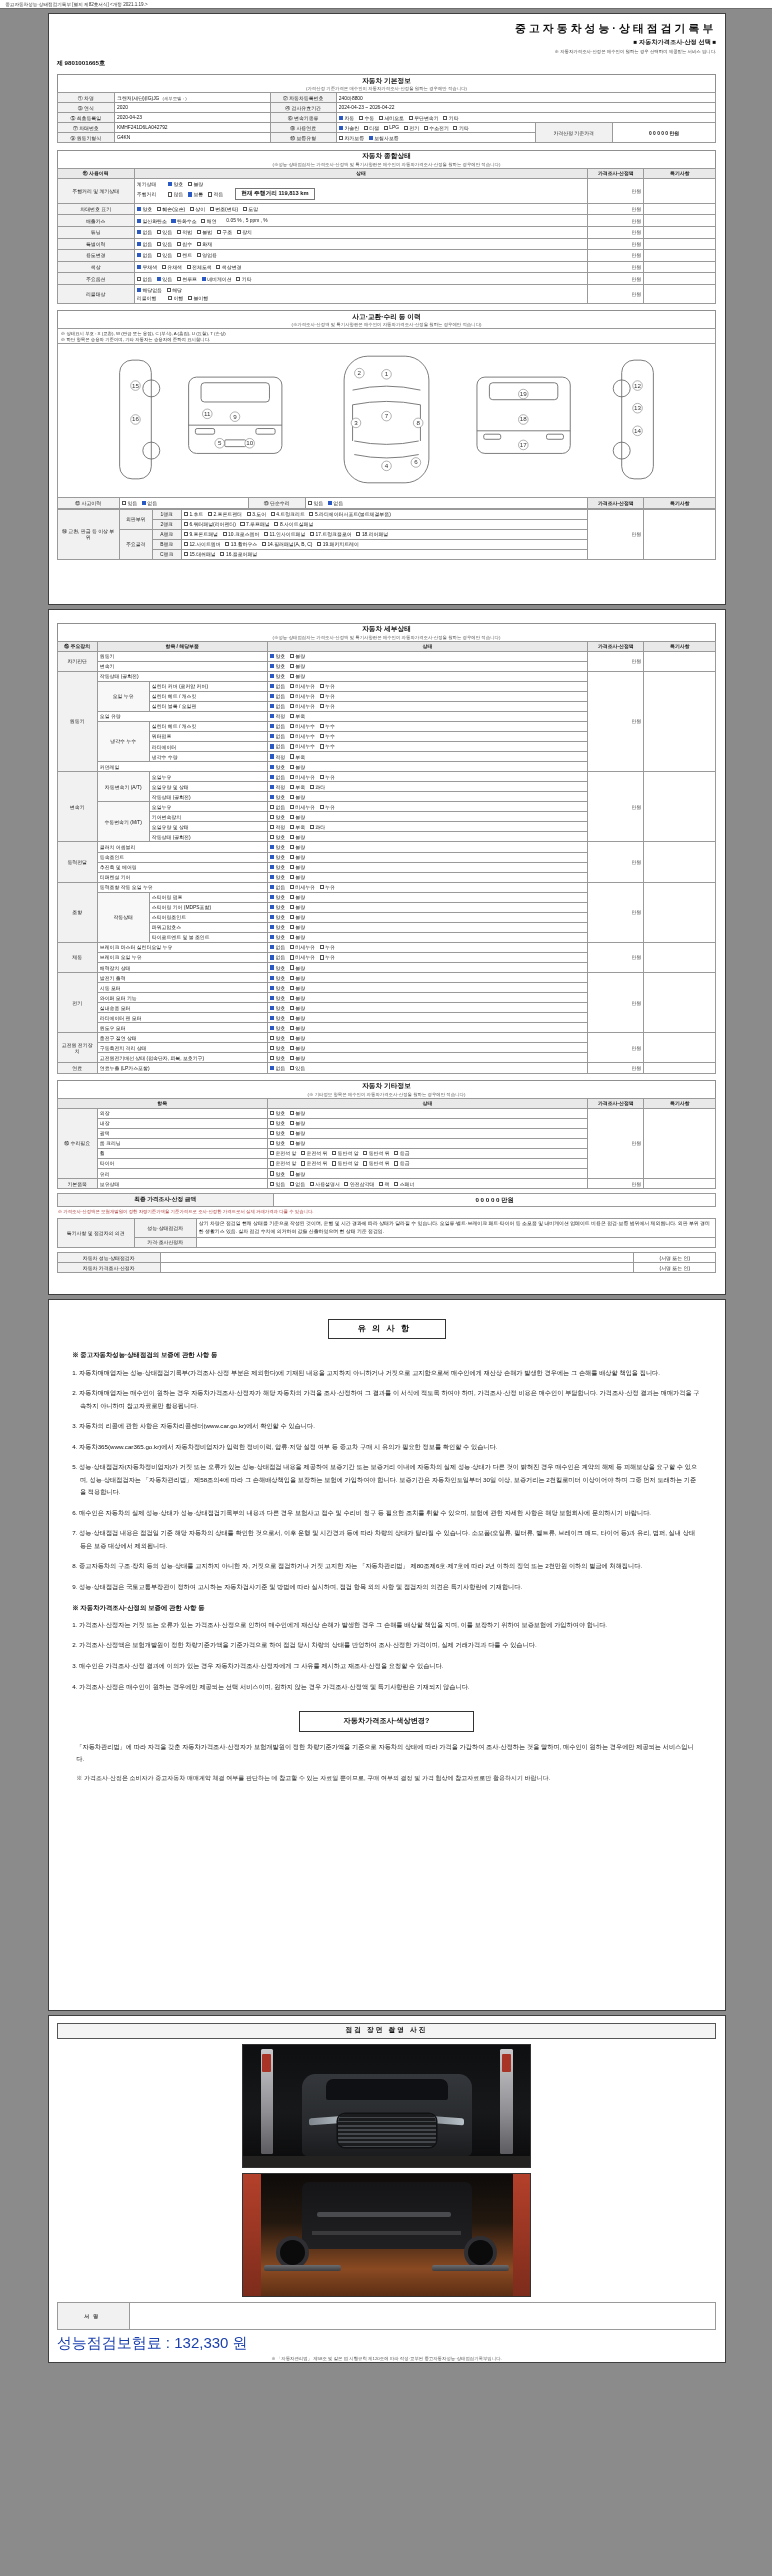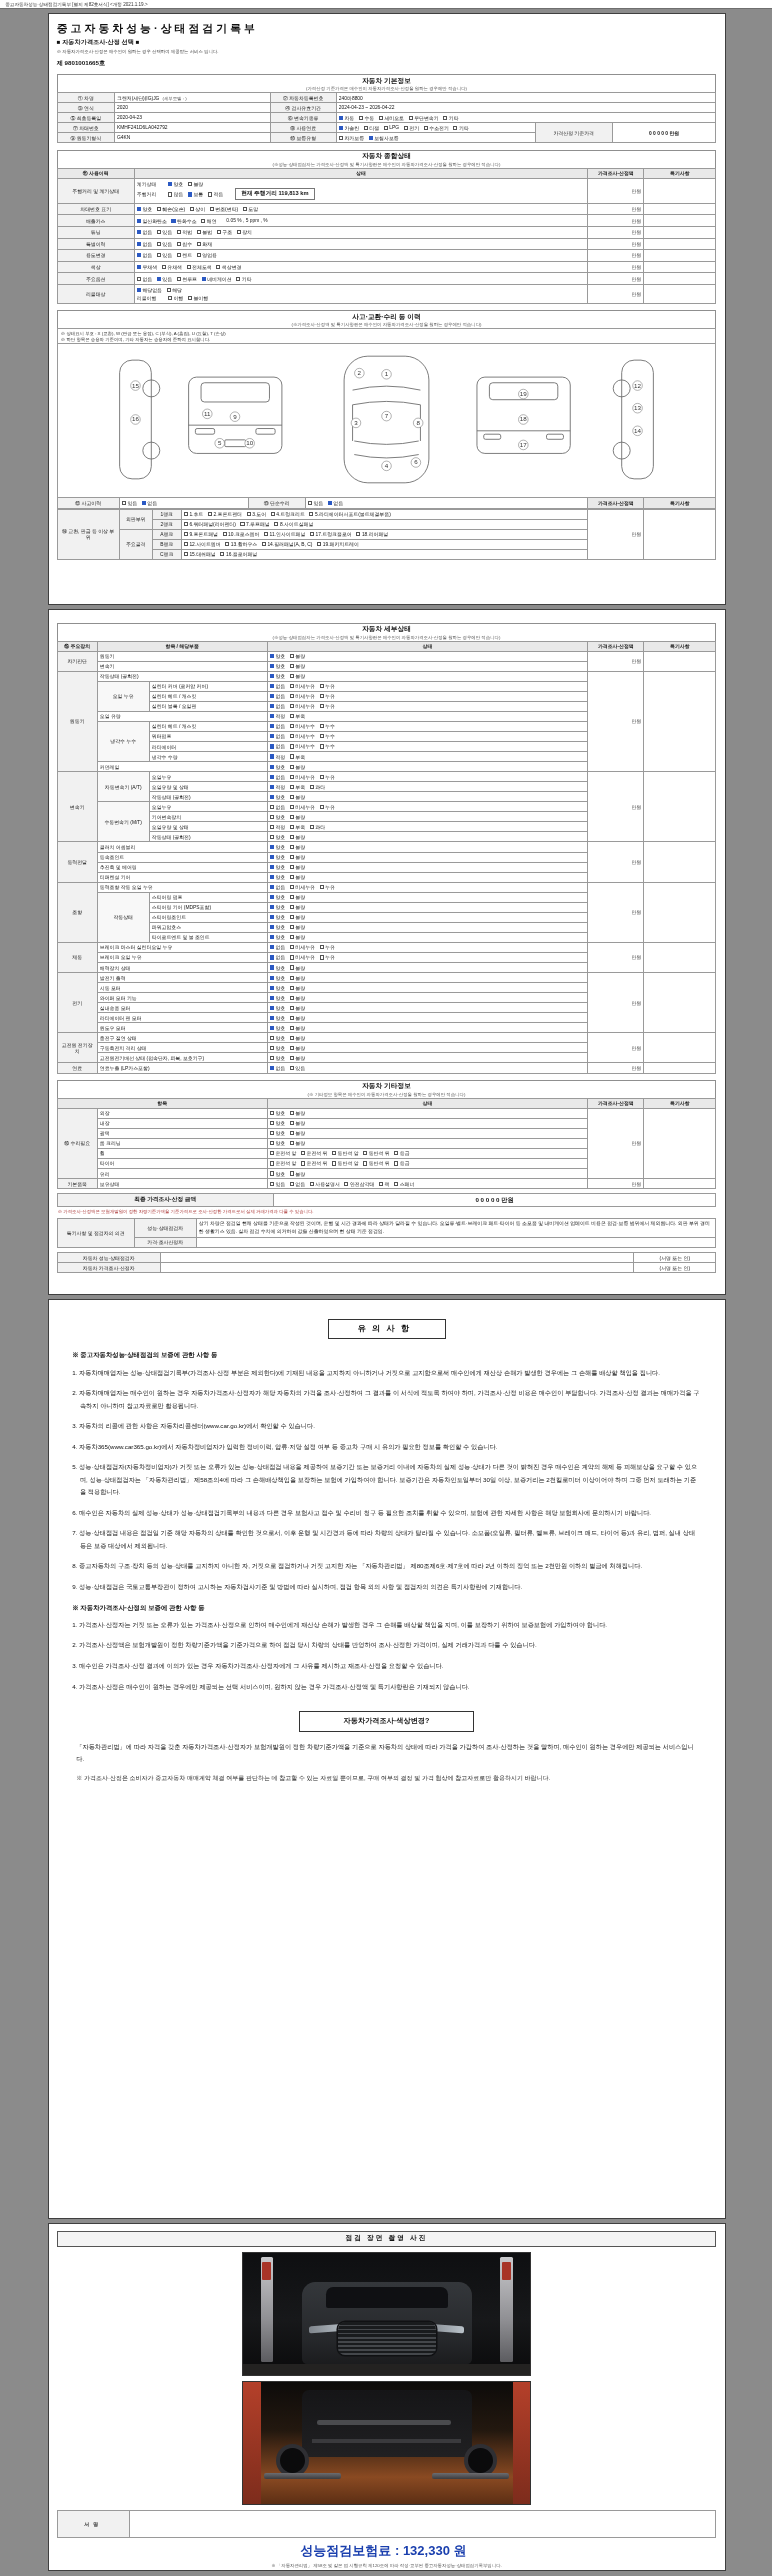--- a/index.html
+++ b/index.html
@@ -1,21 +1,21 @@
 <!DOCTYPE html>
 <html style="font-size:8.2px"><head>
 <meta charset="utf-8">
 <style>
 *{box-sizing:border-box;margin:0;padding:0;}
 html,body{width:773px;}
 body{height:2576px;background:#8b8b8b;font-family:"Liberation Sans",sans-serif;color:#111;overflow:hidden;}
 .topstrip{background:#fff;font-size:4.6px;color:#333;padding:1.5px 5.2px;border-bottom:0.5px solid #6f6f6f;}
 .page{width:678px;margin:4.1px auto 0;background:#fff;border:0.5px solid #3f3f3f;padding:6.2px 8.2px;position:relative;overflow:hidden;}
-.p1{height:592px;}.p2{height:686px;}.p3{height:920px;}.p4{height:348px;}
-.hdr{text-align:left;padding:2.1px 0 1px;}
+.p1{height:592px;}.p2{height:686px;}.p3{height:712px;}.p4{height:348px;}
+.hdr{text-align:right;padding:2.1px 0 1px;}
 .title{font-size:10.8px;font-weight:bold;letter-spacing:3.1px;}
 .subtitle{font-size:6.2px;font-weight:bold;margin-top:2.1px;}
 .hnote{font-size:4.4px;color:#444;margin-top:1.5px;}
 .docno{font-size:6.2px;font-weight:bold;margin:4.1px 0 1px;}
 .sec-head{border:0.5px solid #8f8f8f;border-bottom:none;text-align:center;padding:1.5px 0 1px;margin-top:6.2px;background:#fff;}
 .sec-title{font-size:6.7px;font-weight:bold;display:block;}
 .sec-note{display:block;font-size:4.4px;color:#555;margin-top:0.5px;}
 table.grid{width:100%;border-collapse:collapse;table-layout:fixed;}
 table.grid td,table.grid th{border:0.5px solid #9a9a9a;font-size:4.9px;padding:1.5px 2.1px;vertical-align:middle;word-break:break-all;}
 table.grid th{background:#e9e9e9;font-weight:bold;text-align:center;}
@@ -68,21 +68,21 @@
 .underbody{position:absolute;left:50%;top:8.2px;transform:translateX(-50%);width:170px;height:67px;background:linear-gradient(180deg,#151517,#202022);border-radius:7.2px;}
 .underbody .exh{position:absolute;left:15.5px;right:20.6px;top:30px;height:4.6px;background:#4a4b4e;border-radius:2.1px;}
 .underbody .axle{position:absolute;left:10.3px;right:10.3px;top:49px;height:3.6px;background:#3a3a3d;}
 .wheel{position:absolute;width:33px;height:33px;border-radius:50%;background:#0b0b0c;border:4.6px solid #2f2f33;top:62px;}
 .wheel.l{left:33px;}.wheel.r{right:33px;}
 .liftarm{position:absolute;top:91px;height:6.2px;width:77px;background:linear-gradient(180deg,#6d6d70,#3c3c3f);border-radius:2.1px;}
 .liftarm.l{left:20.6px;}.liftarm.r{right:20.6px;}
 .sign-table{margin-top:4.1px;}
 .sign-lbl{font-weight:bold;font-size:6.7px;letter-spacing:4.1px;}
 .sign-space{height:27px;}
-.premium{text-align:center;margin:4.1px 6.2px 1px 0;font-size:13px;font-weight:bold;color:#1a3fae;}
+.premium{text-align:left;margin:4.1px 6.2px 1px 0;font-size:15px;font-weight:normal;color:#1a3fae;}
 .sign-foot{font-size:4.4px;color:#555;text-align:center;margin-top:2.1px;}
 svg text{font-family:"Liberation Sans",sans-serif;}
 </style>
 </head>
 <body>
 
 <div>
   <div class="topstrip">중고자동차성능·상태점검기록부 [별지 제82호서식] &lt;개정 2021.1.19.&gt;</div>
 
   <div class="page p1">

